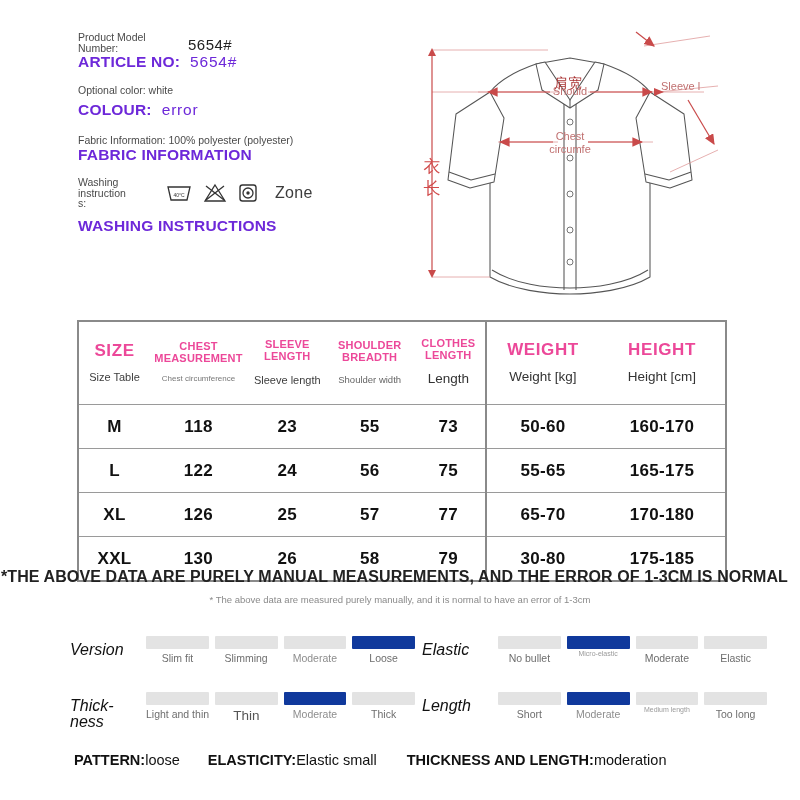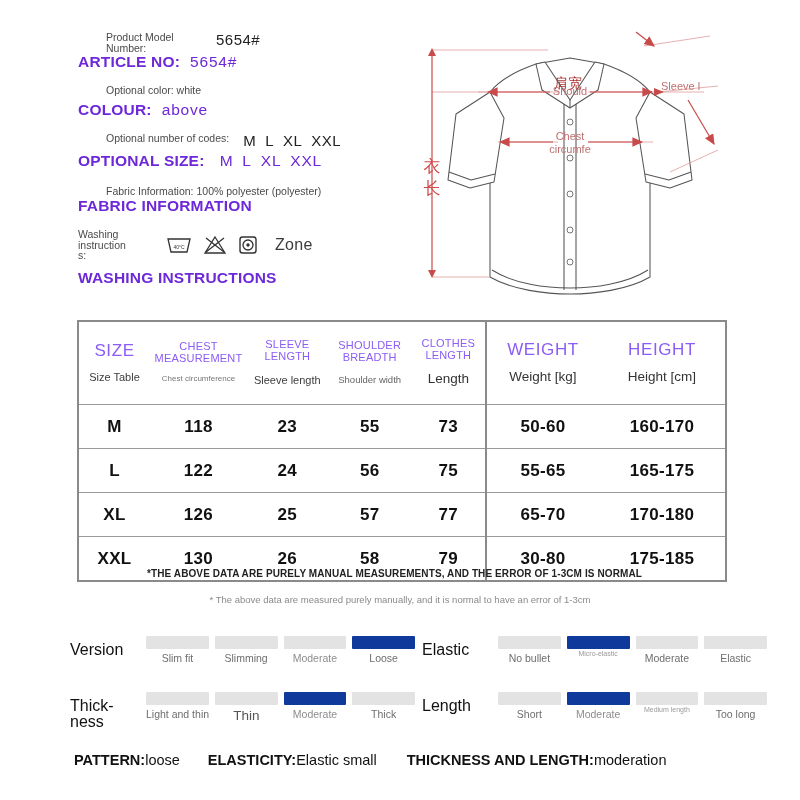--- a/index.html
+++ b/index.html
@@ -27,23 +27,22 @@
     left: 78px;
     top: 32px;
     width: 340px;
   }
   .spec-row { margin-bottom: 9px; }
   .spec-small {
     font-size: 10.5px;
     color: #4a4a4a;
     line-height: 1.05;
     display: flex;
-    align-items: flex-start;
+    align-items: flex-end;
     white-space: nowrap;
-    margin-left: 28px;
   }
   .spec-small .lab { display: inline-block; }
   .spec-small .val {
     font-size: 15px;
     color: #222;
     margin-left: 14px;
     letter-spacing: .5px;
   }
   .spec-big {
     font-size: 15.5px;
@@ -115,22 +114,22 @@
     border: 0;
     text-align: center;
     vertical-align: middle;
   }
   .size-table tr.hdr th {
     padding: 6px 1px 8px 1px;
     height: 68px;
   }
   .hdr-en {
     font-size: 11px;
-    font-weight: normal;
-    color: #8b5cf6;
+    font-weight: bold;
+    color: #ec4899;
     line-height: 1.12;
     letter-spacing: .2px;
   }
   .hdr-en.lg { font-size: 17px; letter-spacing: .6px; }
   .hdr-zh {
     font-size: 11px;
     color: #3d3d3d;
     font-weight: normal;
     margin-top: 11px;
     line-height: 1.1;
@@ -152,21 +151,21 @@
     border-right: 2px solid #8a8a8a;
   }
 
   
   .note-en {
     position: absolute;
     top: 568px;
     left: 0;
     width: 789px;
     text-align: center;
-    font-size: 10px;
+    font-size: 16px;
     font-weight: bold;
     color: #222;
     letter-spacing: .1px;
   }
   .note-zh {
     position: absolute;
     top: 594px;
     left: 0;
     width: 800px;
     text-align: center;
@@ -193,20 +192,21 @@
 
   .attr-inner { display: flex; align-items: flex-start; }
   .attr-title {
     font-size: 16px;
     color: #111;
     line-height: 1.02;
     width: 76px;
     flex: 0 0 76px;
     padding-top: 6px;
     white-space: pre-line;
+    font-style: italic;
   }
   .attr-steps {
     display: flex;
     flex: 1;
     gap: 6px;
   }
   .step { flex: 1; }
   .step .bar {
     height: 13px;
     background: #e3e3e3;
@@ -266,37 +266,24 @@
       <div class="spec-big">
         <span>ARTICLE NO:</span><span class="bval">5654#</span>
       </div>
     </div>
 
     <div class="spec-row" style="margin-top:14px;">
       <div class="spec-small">
         <span class="lab">Optional color: white</span>
       </div>
       <div class="spec-big" style="margin-top:5px;">
-        <span>COLOUR:</span><span class="bval">above</span>
-      </div>
-    </div>
-
-    <div class="spec-row" style="margin-top:14px;">
-      <div class="spec-small">
-        <span class="lab">Optional number of codes:</span>
-        <span class="val sizes-inline">
-          <span>M</span><span>L</span><span>XL</span><span>XXL</span>
-        </span>
-      </div>
-      <div class="spec-big" style="margin-top:4px;">
-        <span>OPTIONAL SIZE:</span><span class="bval sizes-inline">
-          <span>M</span><span>L</span><span>XL</span><span>XXL</span>
-        </span>
-      </div>
-    </div>
+        <span>COLOUR:</span><span class="bval">error</span>
+      </div>
+    </div>
+
 
     <div class="spec-row" style="margin-top:16px;">
       <div class="spec-small">
         <span class="lab">Fabric Information: 100% polyester (polyester)</span>
       </div>
       <div class="spec-big" style="">FABRIC INFORMATION</div>
     </div>
 
     <div class="spec-row" style="margin-top:14px;">
       <div class="wash-row">

